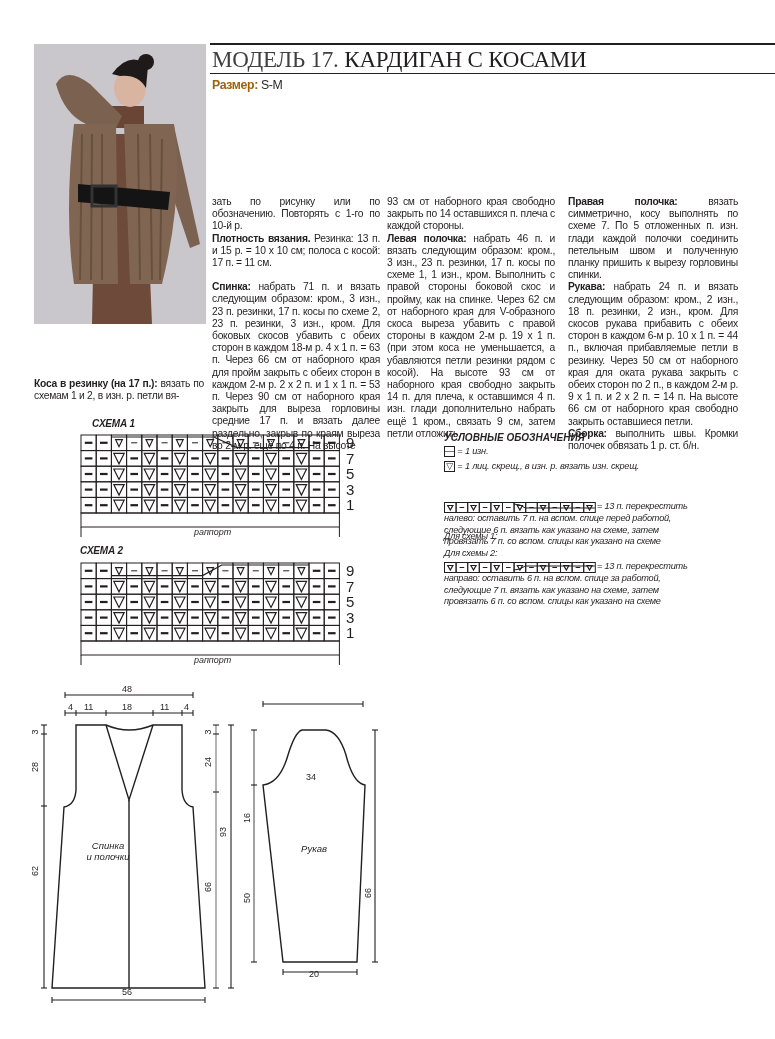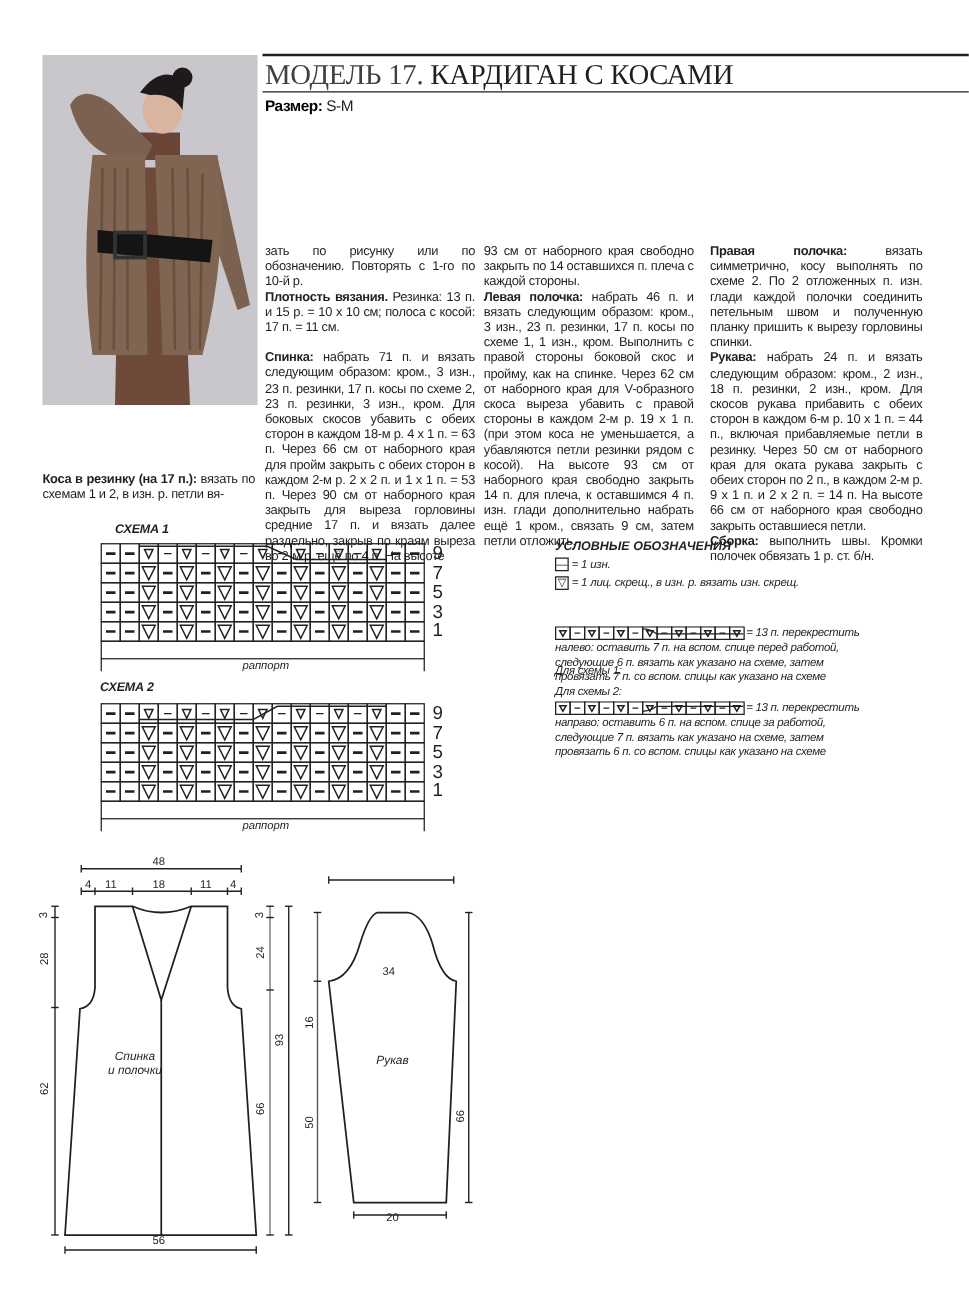--- a/index.html
+++ b/index.html
@@ -11,21 +11,21 @@
   .photo { left:34px; top:44px; width:172px; height:280px; background:#c9c7cc; overflow:hidden; }
   .photo svg { display:block; }
 
   
   .rule-top { left:210px; top:43px; width:565px; height:2px; background:#231f20; }
   .title { left:212px; top:46px; font-family:"Liberation Serif", serif; font-size:23px; line-height:28px; letter-spacing:-0.2px; white-space:nowrap; }
   .title .red { color:#404040; }
   .rule-bottom { left:210px; top:73px; width:565px; height:1px; background:#231f20; }
 
   .intro { left:212px; top:78px; width:540px; font-size:12.3px; line-height:15px; font-family:"Liberation Sans", sans-serif; letter-spacing:-0.35px; }
-  .intro b { color:#000000;text-align:center; }
+  .intro b { color:#a16207;text-align:center; }
 
   .col { font-size:10.3px; line-height:12.2px; text-align:justify; letter-spacing:-0.25px;margin-top:44px; }
   .col b { font-weight:bold; }
   .col p { margin:0; }
   .col p.gap { margin-top:12px; }
 
   .col1 { left:212px; top:152px; width:168px; }
   .col2 { left:387px; top:152px; width:168px; }
   .col3 { left:568px; top:152px; width:170px; }
   .col0 { left:34px; top:334px; width:170px; }
@@ -104,21 +104,21 @@
   <p><b>Плотность вязания.</b> <span>Резинка: 13 п. и 15 р. = 10 х 10 см; полоса с косой: 17 п. = 11 см.</span></p>
   <p class="gap"><b>Спинка:</b> <span>набрать 71 п. и вязать следующим образом: кром., 3 изн., 23 п. резинки, 17 п. косы по схеме 2, 23 п. резинки, 3 изн., кром. Для боковых скосов убавить с обеих сторон в каждом 18-м р. 4 х 1 п. = 63 п. Через 66 см от наборного края для пройм закрыть с обеих сторон в каждом 2-м р. 2 х 2 п. и 1 х 1 п. = 53 п. Через 90 см от наборного края закрыть для выреза горловины средние 17 п. и вязать далее раздельно, закрыв по краям выреза во 2-м р. ещё по 4 п. На высоте</span></p>
 </div>
 
 <div class="abs col col2">
   <p>93 см от наборного края свободно закрыть по 14 оставшихся п. плеча с каждой стороны.</p>
   <p><b>Левая полочка:</b> <span>набрать 46 п. и вязать следующим образом: кром., 3 изн., 23 п. резинки, 17 п. косы по схеме 1, 1 изн., кром. Выполнить с правой стороны боковой скос и пройму, как на спинке. Через 62 см от наборного края для V-образного скоса выреза убавить с правой стороны в каждом 2-м р. 19 х 1 п. (при этом коса не уменьшается, а убавляются петли резинки рядом с косой). На высоте 93 см от наборного края свободно закрыть 14 п. для плеча, к оставшимся 4 п. изн. глади дополнительно набрать ещё 1 кром., связать 9 см, затем петли отложить.</span></p>
 </div>
 
 <div class="abs col col3">
-  <p><b>Правая полочка:</b> <span>вязать симметрично, косу выполнять по схеме 2. По 2 отложенных п. изн. глади каждой полочки соединить петельным швом и полученную планку пришить к вырезу горловины спинки.</span></p>
+  <p><b>Правая полочка:</b> <span>вязать симметрично, косу выполнять по схеме 7. По 5 отложенных п. изн. глади каждой полочки соединить петельным швом и полученную планку пришить к вырезу горловины спинки.</span></p>
   <p><b>Рукава:</b> <span>набрать 24 п. и вязать следующим образом: кром., 2 изн., 18 п. резинки, 2 изн., кром. Для скосов рукава прибавить с обеих сторон в каждом 6-м р. 10 х 1 п. = 44 п., включая прибавляемые петли в резинку. Через 50 см от наборного края для оката рукава закрыть с обеих сторон по 2 п., в каждом 2-м р. 9 х 1 п. и 2 х 2 п. = 14 п. На высоте 66 см от наборного края свободно закрыть оставшиеся петли.</span></p>
   <p><b>Сборка:</b> <span>выполнить швы. Кромки полочек обвязать 1 р. ст. б/н.</span></p>
 </div>
 
 <div class="abs chart-title" style="left:80px; top:418px;margin-left:12px;">СХЕМА 1</div>
 <div class="chart" style="left:80px; top:434px;">
   <svg width="262.4" height="105">
     <g id="s1" fill="none" stroke="#231f20" stroke-width="1">
         <rect x="1" y="1" width="15.2" height="15.6"></rect>
         <line x1="4.8" y1="8.8" x2="12.399999999999999" y2="8.8" stroke-width="2.2"></line>

